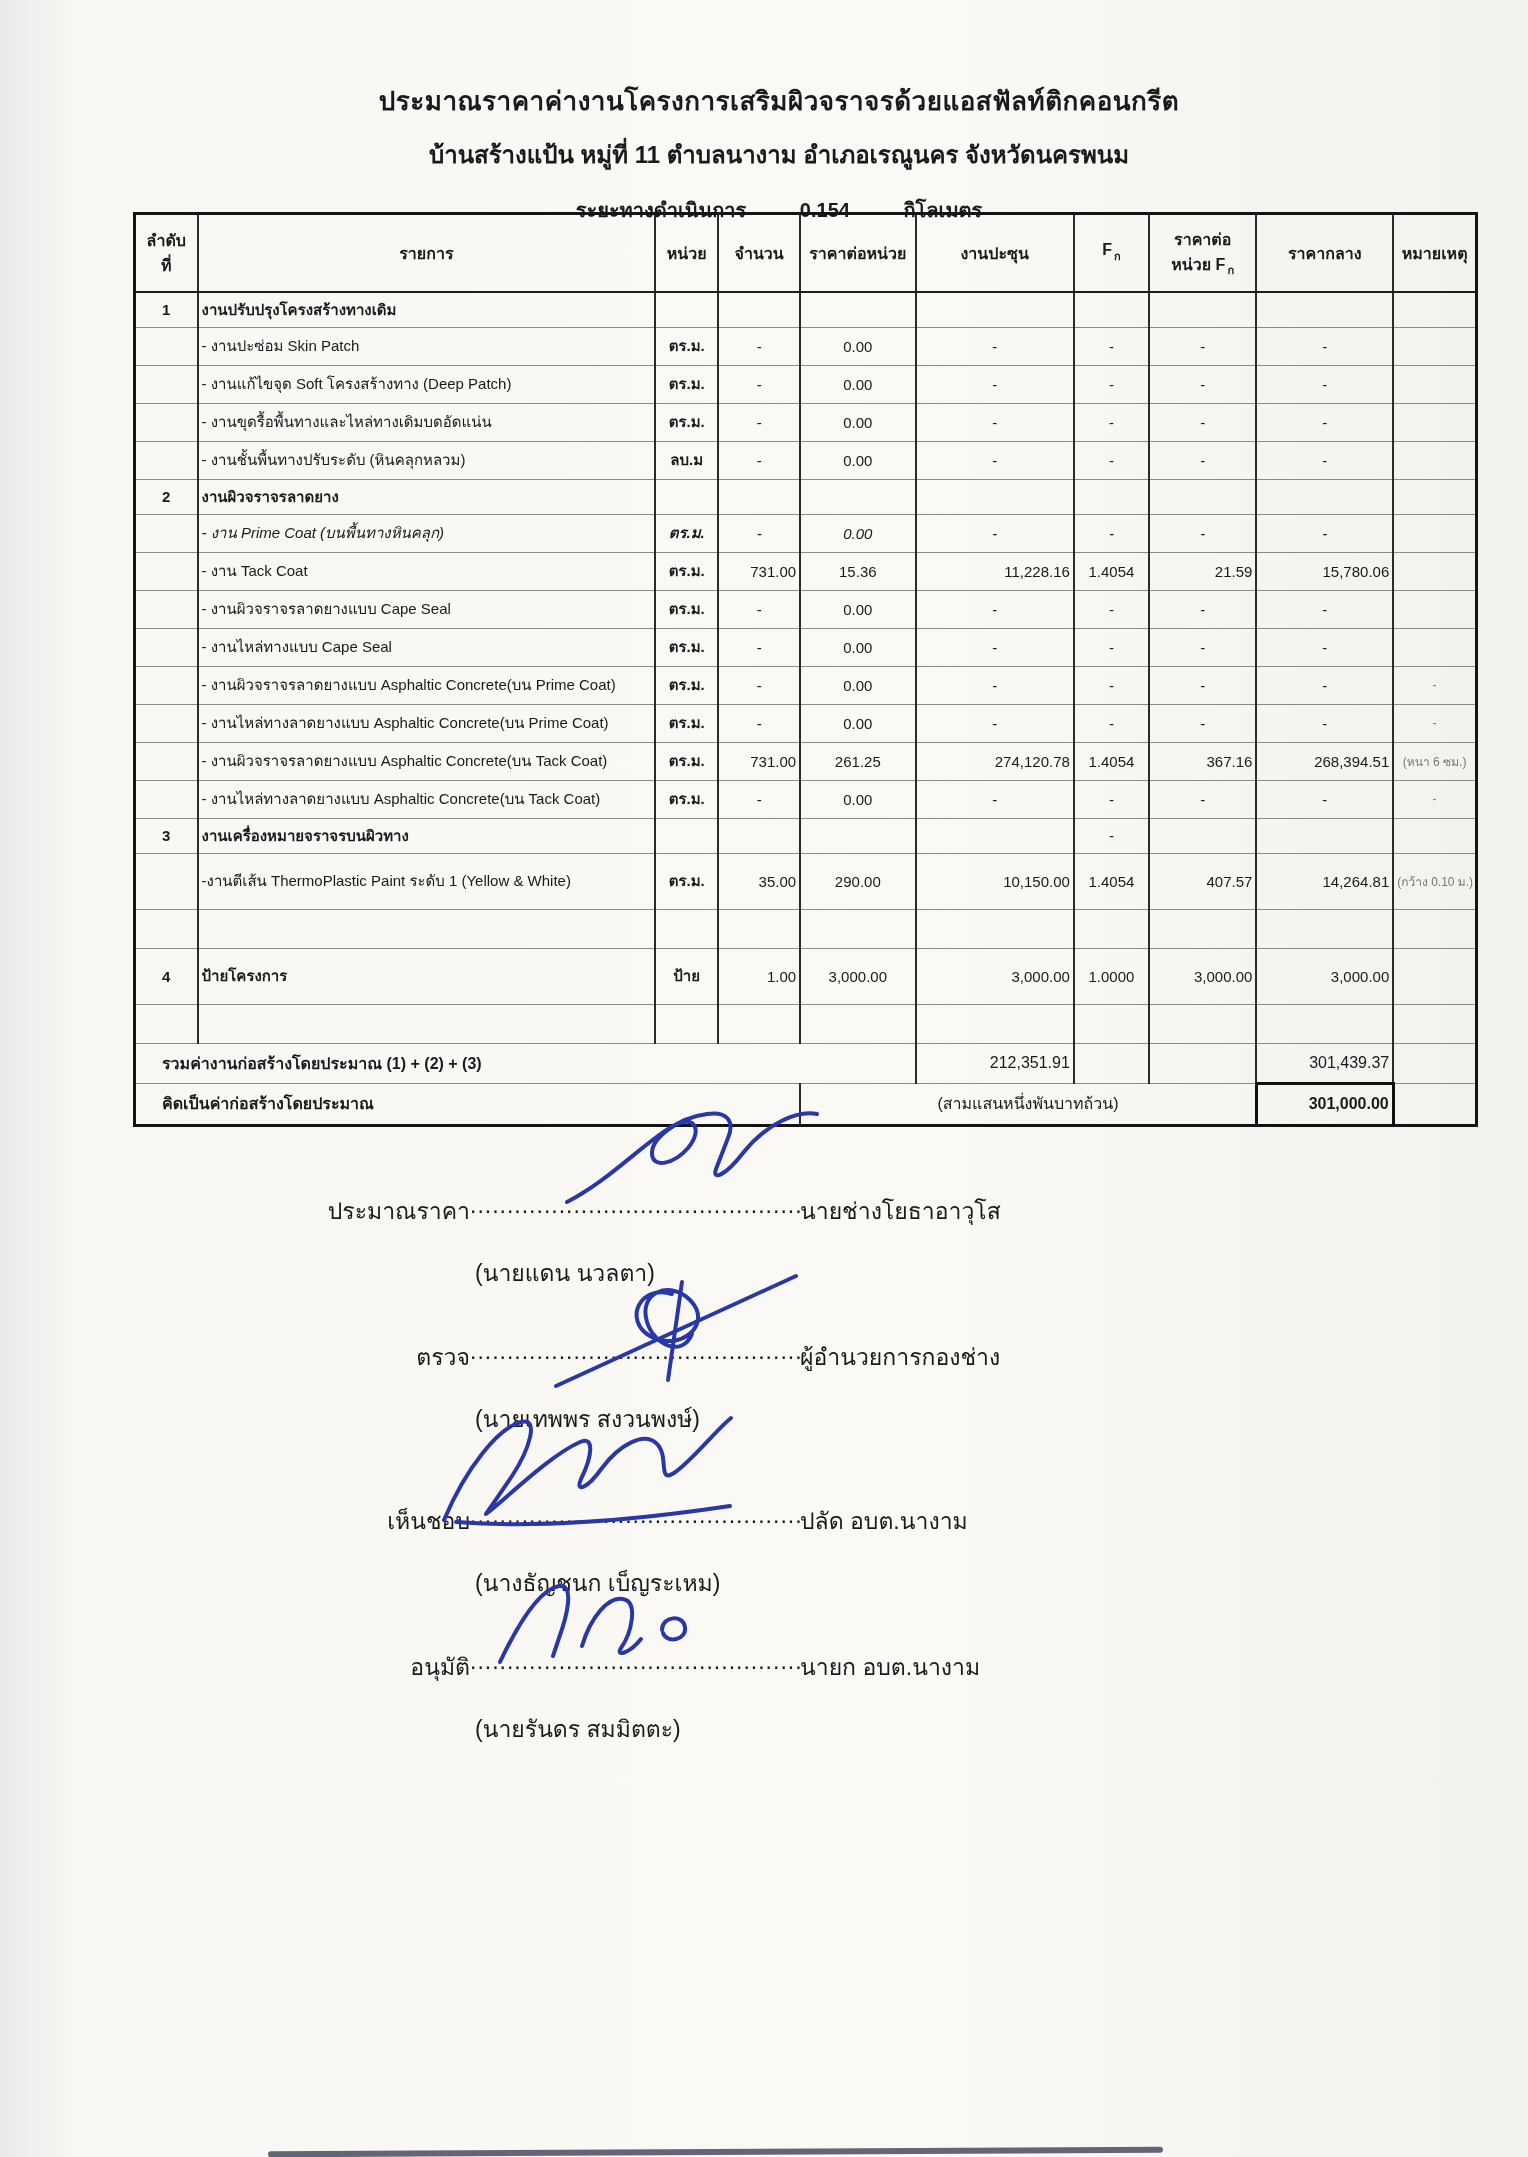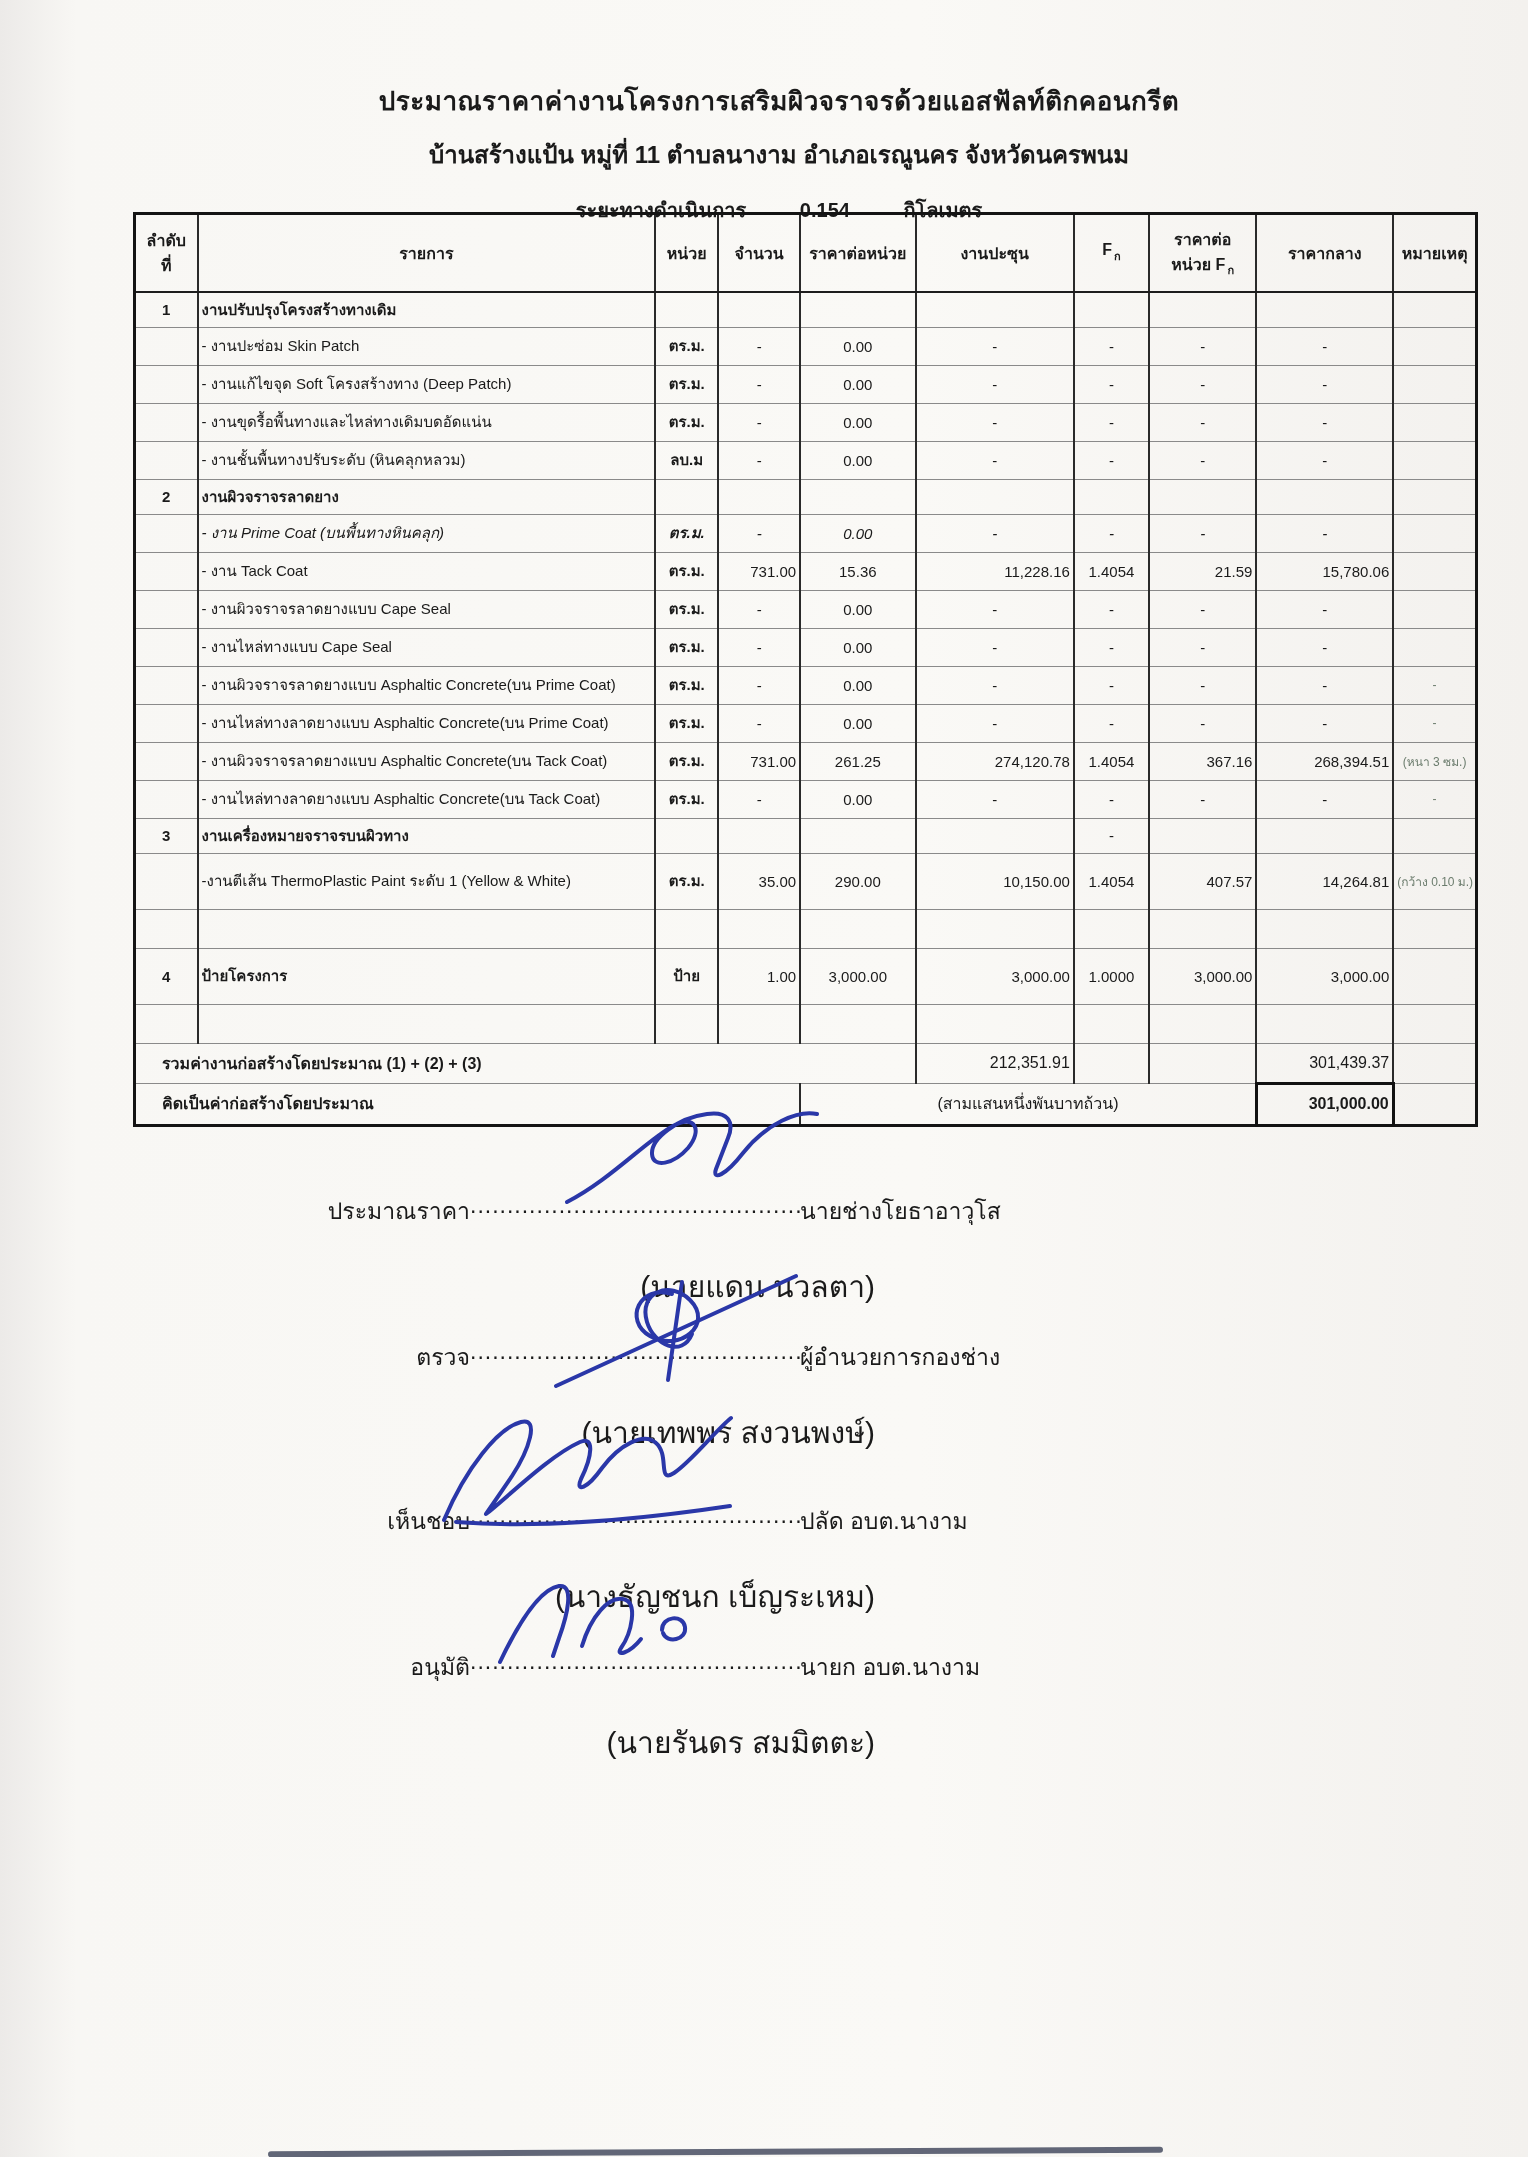--- a/index.html
+++ b/index.html
@@ -58,21 +58,21 @@
   tr.sum-row td{border-top:3px solid #141414;font-size:16px;}
   .sum-label{font-weight:bold;text-align:left;padding-left:26px !important;font-size:17px;}
   .final-text{font-weight:normal;text-align:center;font-size:17px;}
   .final-amount{border:3px solid #111 !important;font-weight:bold;font-size:16px;}
   
   .sig-block{position:absolute;left:130px;width:1100px;font-size:23px;}
   .sig-line{white-space:nowrap;}
   .sig-role{display:inline-block;width:340px;text-align:right;}
   .sig-dots{display:inline-block;width:330px;letter-spacing:1px;overflow:hidden;vertical-align:baseline;}
   .sig-title{display:inline-block;}
-  .sig-name{margin-left:345px;width:400px;text-align:right;margin-top:34px;font-size:30px;}
+  .sig-name{margin-left:345px;width:400px;text-align:left;margin-top:26px;font-size:23px;}
   .sig-0{top:1192px;} .sig-1{top:1338px;} .sig-2{top:1502px;} .sig-3{top:1648px;}
   .sig-svg{position:absolute;pointer-events:none;}
   .sig-svg-0{left:555px;top:1106px;}
   .sig-svg-1{left:520px;top:1262px;}
   .sig-svg-2{left:428px;top:1408px;}
   .sig-svg-3{left:470px;top:1574px;}
   .sig-svg path{fill:none;stroke:#2a37a8;stroke-width:4;stroke-linecap:round;stroke-linejoin:round;}
   
   .bottom-edge{
     position:absolute;bottom:2px;left:268px;width:895px;height:6px;
@@ -293,21 +293,21 @@
         <tr style="height: 38px;">
           <td class="c-no"></td>
           <td class="c-item">- งานผิวจราจรลาดยางแบบ Asphaltic Concrete(บน Tack Coat)</td>
           <td class="c-unit">ตร.ม.</td>
           <td class="c-qty">731.00</td>
           <td class="c-unit_price">261.25</td>
           <td class="c-cost">274,120.78</td>
           <td class="c-f">1.4054</td>
           <td class="c-upf">367.16</td>
           <td class="c-central">268,394.51</td>
-          <td class="c-remark">(หนา 3 ซม.)</td>
+          <td class="c-remark">(หนา 6 ซม.)</td>
         </tr>
         <tr style="height: 38px;">
           <td class="c-no"></td>
           <td class="c-item">- งานไหล่ทางลาดยางแบบ Asphaltic Concrete(บน Tack Coat)</td>
           <td class="c-unit">ตร.ม.</td>
           <td class="c-qty dash">-</td>
           <td class="c-unit_price">0.00</td>
           <td class="c-cost dash">-</td>
           <td class="c-f dash">-</td>
           <td class="c-upf dash">-</td>

